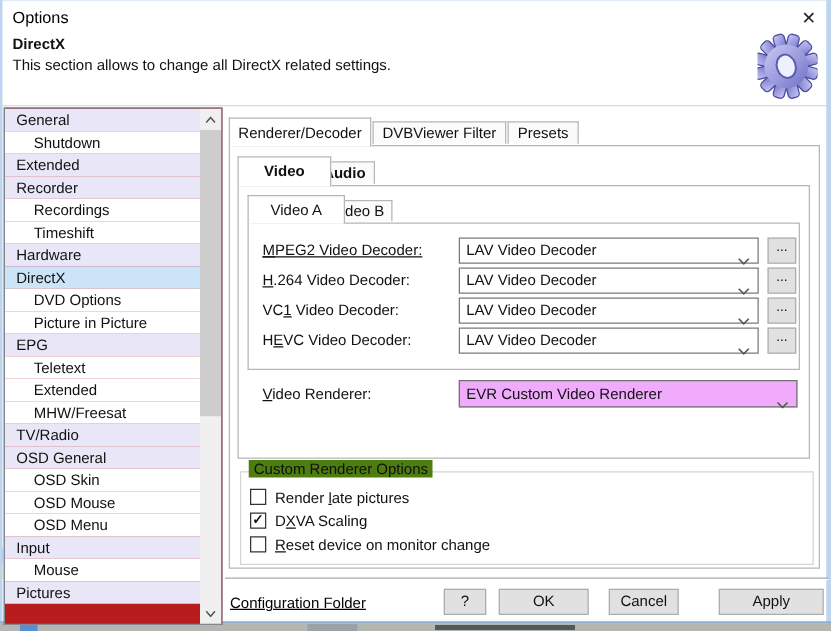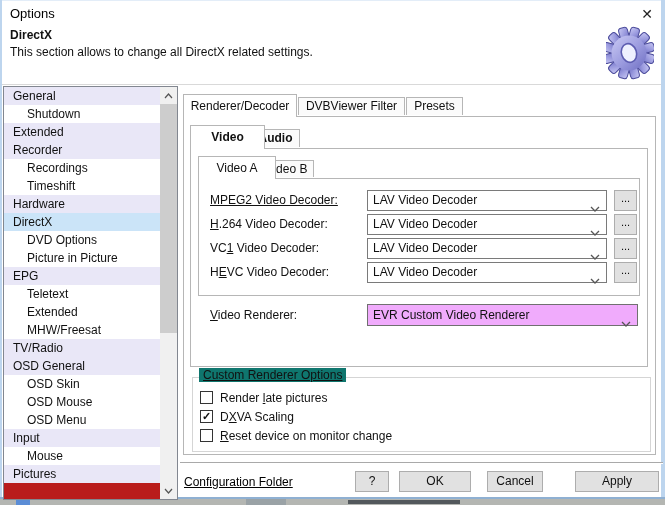--- a/index.html
+++ b/index.html
@@ -56,21 +56,21 @@
   .combo{box-sizing:border-box;background:#fff;border:1px solid #7a7a7a;
     height:21px;line-height:19px;padding-left:5px;white-space:nowrap;cursor:pointer;z-index:9;}
   .combo .chev{position:absolute;right:6px;top:8px;}
   .combo.grey{background:#f0abfc;border-color:#707070;height:22px;line-height:20px;}
   .btn{box-sizing:border-box;background:#e1e1e1;border:1px solid #adadad;
     text-align:center;cursor:pointer;z-index:9;}
   .more-btn{width:23px;height:21px;line-height:14px;font-size:11px;}
   
   .groupbox{left:192px;top:377px;width:459px;height:75px;
     border:1px solid #d5d5d5;box-sizing:border-box;background:#fff;z-index:3;}
-  .group-title{left:199px;top:368px;background:#0f766e;padding:0 4px;z-index:4;text-decoration:underline;}
+  .group-title{left:199px;top:368px;background:#4d7c0f;padding:0 4px;z-index:4;}
   .checkbox{width:13px;height:13px;box-sizing:border-box;background:#fff;
     border:1px solid #333;text-align:center;line-height:11px;font-size:11px;
     font-weight:bold;color:#111;cursor:pointer;z-index:5;}
   .cb-label{left:220px;white-space:nowrap;z-index:5;}
   .ak{text-decoration:underline;}
   
   .etched{left:180px;top:462px;width:483px;height:1px;background:#a9a9a9;
     box-shadow:0 1px 0 #ffffff;}
   .footer-link{left:184px;top:475px;text-decoration:underline;color:#000;cursor:pointer;}
   .f-btn{top:471px;height:21px;line-height:19px;}

